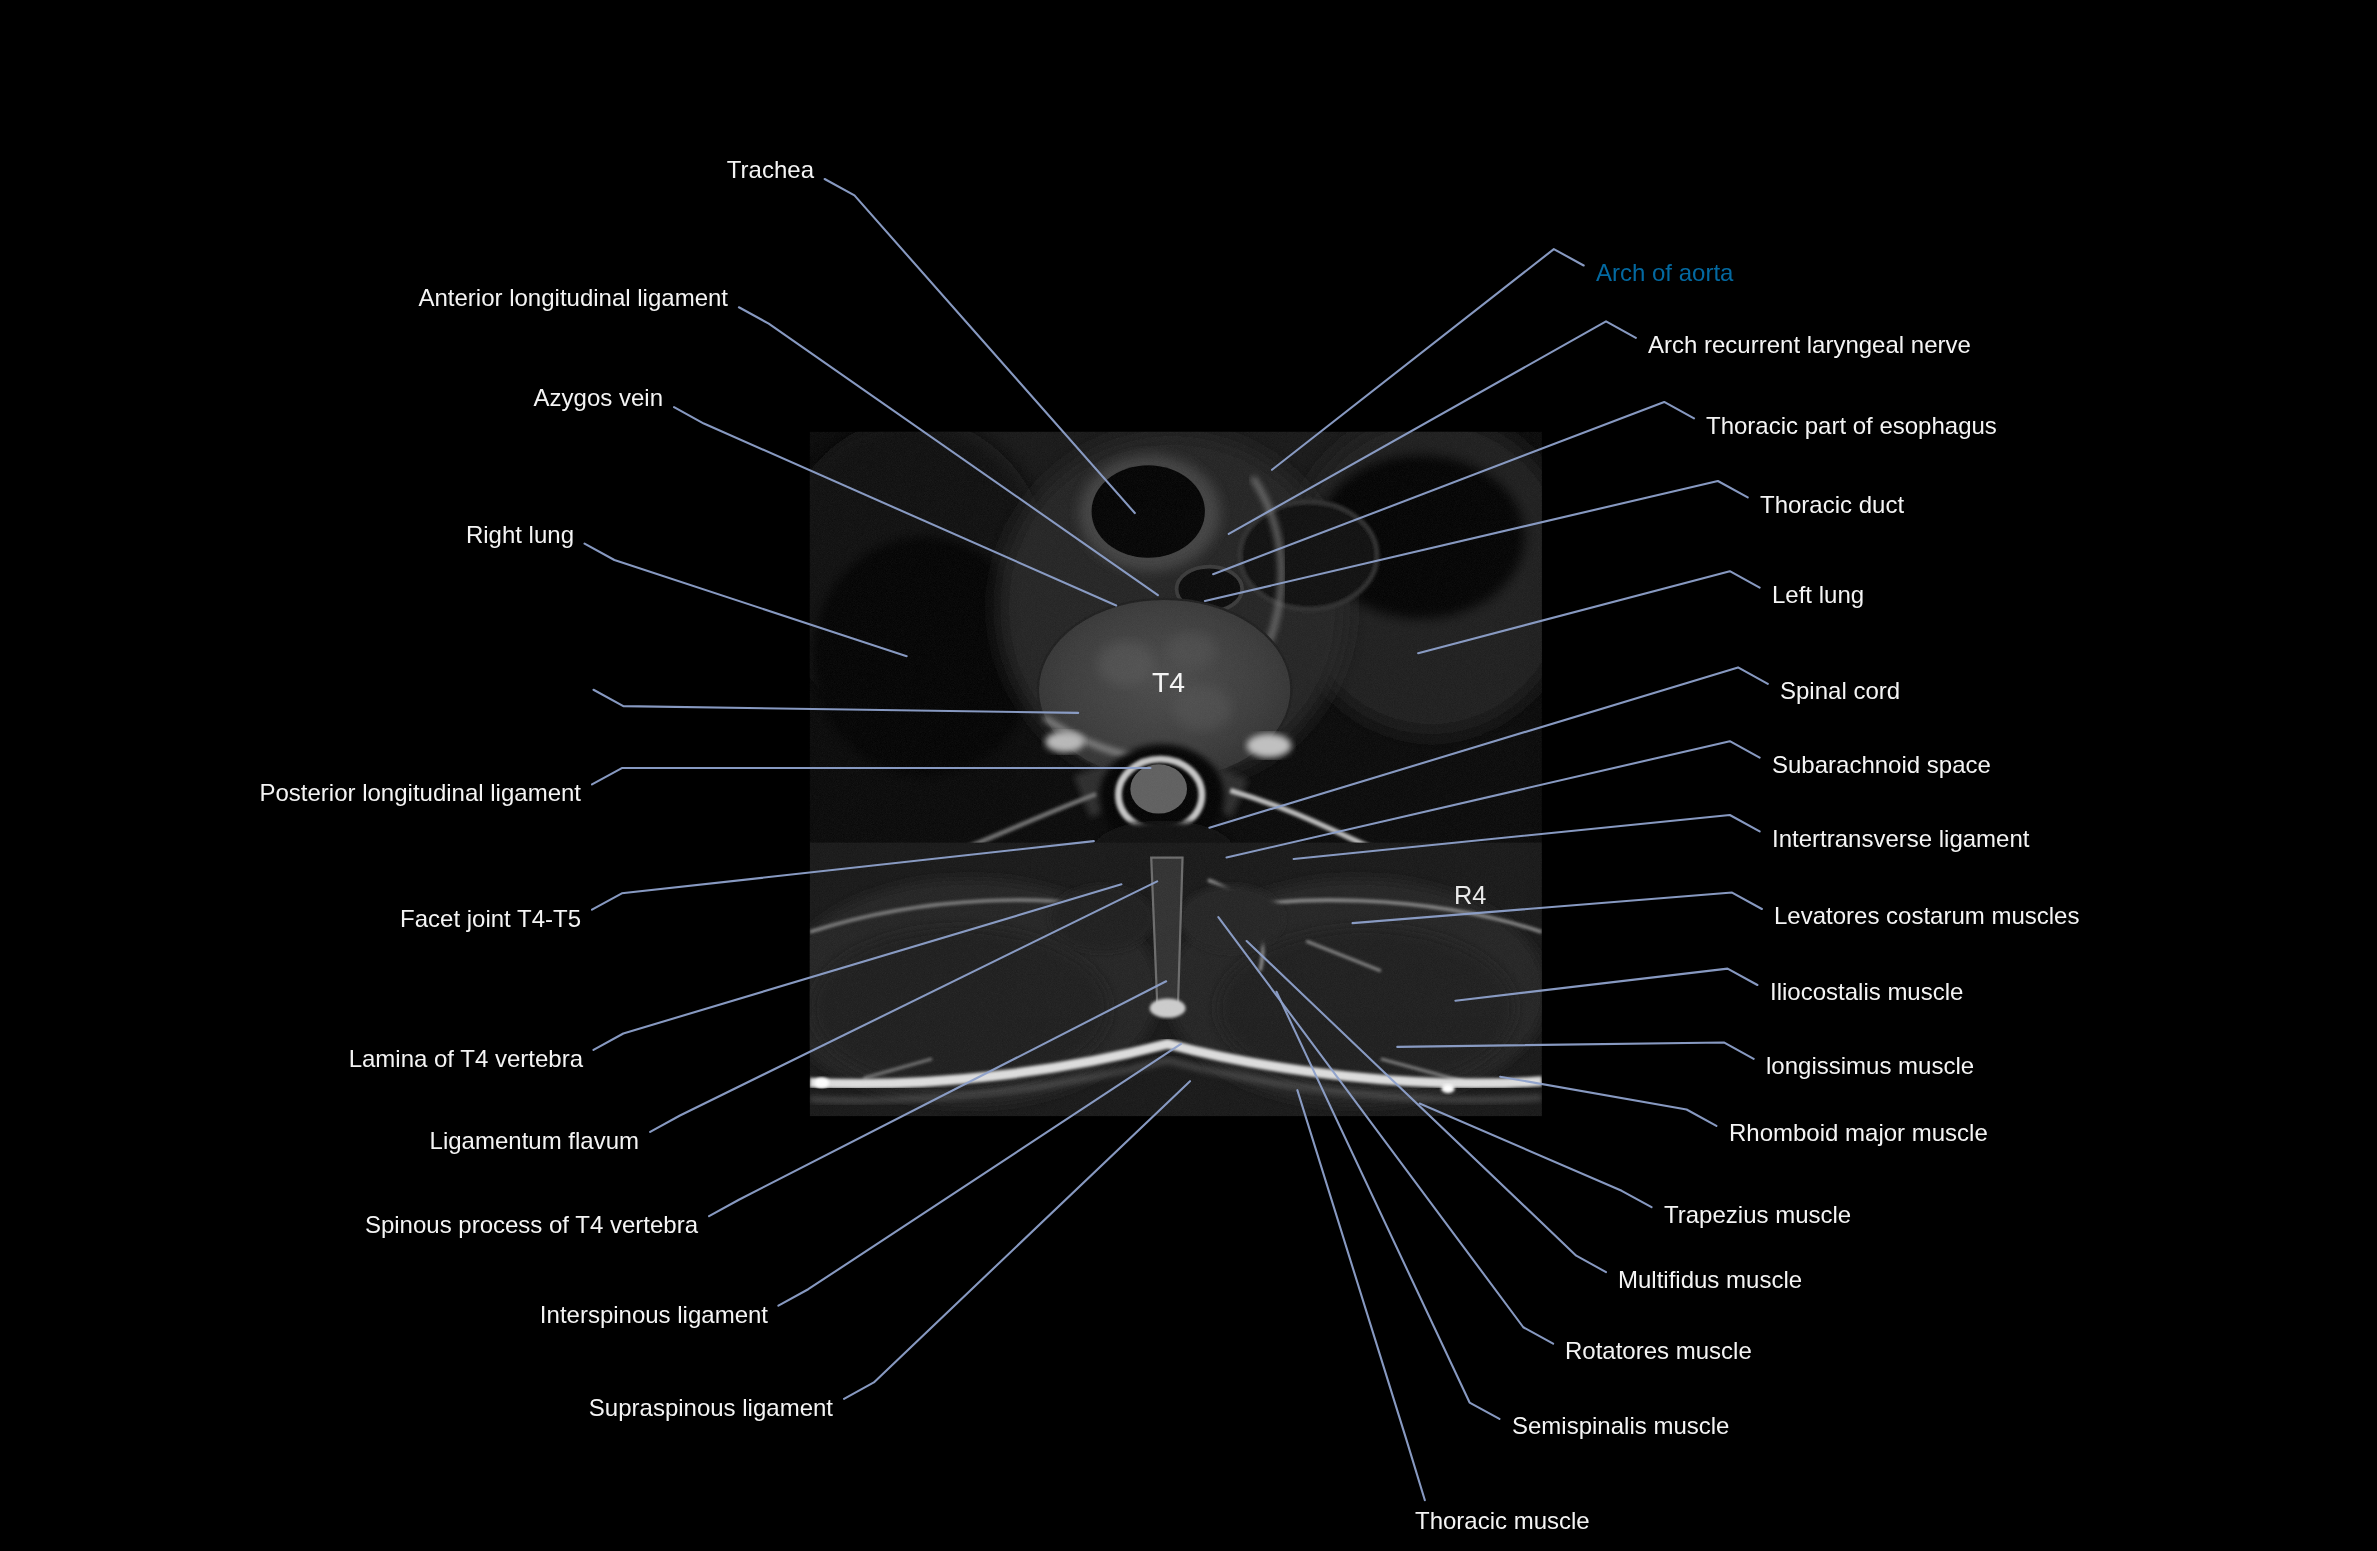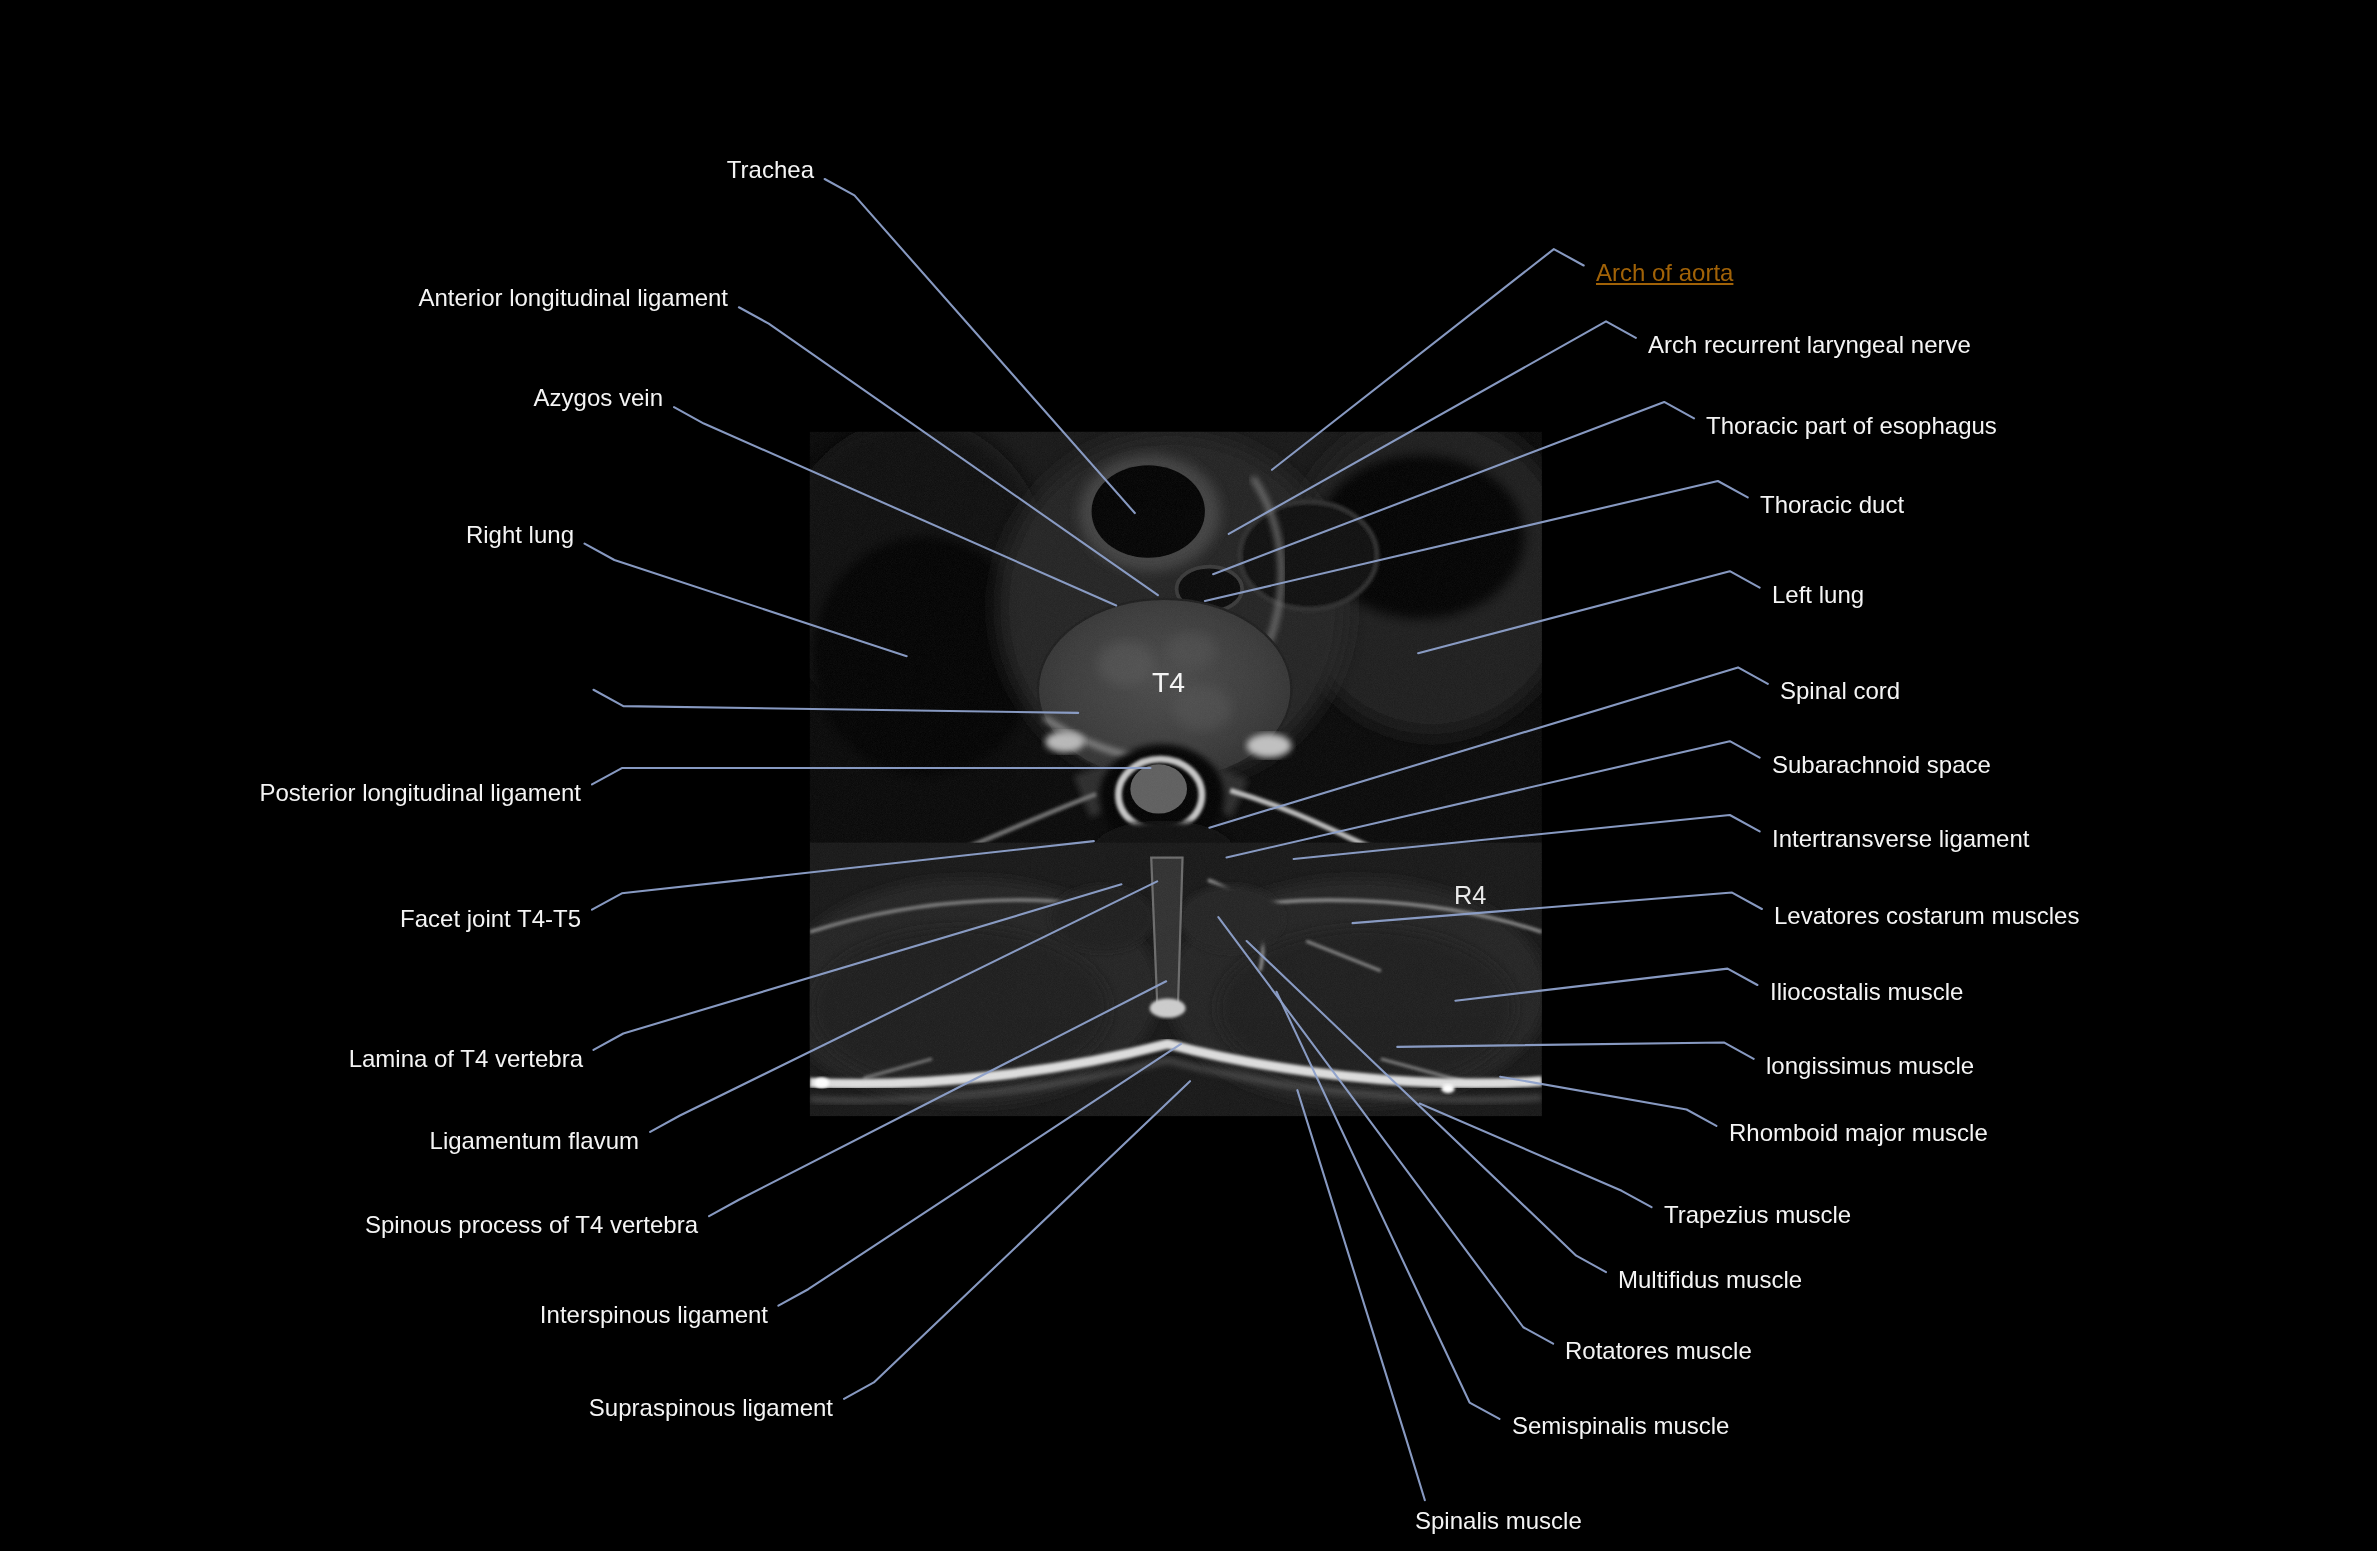--- a/index.html
+++ b/index.html
@@ -142,22 +142,22 @@
     <div class="label" style="color: rgb(244, 244, 244); right: 1649px; top: 278px;">Anterior longitudinal ligament</div>
     <div class="label" style="color: rgb(244, 244, 244); right: 1714px; top: 378px;">Azygos vein</div>
     <div class="label" style="color: rgb(244, 244, 244); right: 1803px; top: 515px; margin-left: 35px;">Right lung</div>
     <div class="label" style="color: rgb(244, 244, 244); right: 1796px; top: 773px;">Posterior longitudinal ligament</div>
     <div class="label" style="color: rgb(244, 244, 244); right: 1796px; top: 899px; margin-left: 12px;">Facet joint T4-T5</div>
     <div class="label" style="color: rgb(244, 244, 244); right: 1794px; top: 1039px;">Lamina of T4 vertebra</div>
     <div class="label" style="color: rgb(244, 244, 244); right: 1738px; top: 1121px;">Ligamentum flavum</div>
     <div class="label" style="color: rgb(244, 244, 244); right: 1679px; top: 1205px;">Spinous process of T4 vertebra</div>
     <div class="label" style="color: rgb(244, 244, 244); right: 1609px; top: 1295px;">Interspinous ligament</div>
     <div class="label" style="color: rgb(244, 244, 244); right: 1544px; top: 1388px;">Supraspinous ligament</div>
-    <div class="label" style="color: rgb(244, 244, 244); left: 1415px; top: 1501px;">Spinalis muscle</div>
-    <div class="label" style="color: #a16207; left: 1596px; top: 253px; text-decoration: underline;">Arch of aorta</div>
+    <div class="label" style="color: rgb(244, 244, 244); left: 1415px; top: 1501px;">Thoracic muscle</div>
+    <div class="label" style="color: #0369a1; left: 1596px; top: 253px;">Arch of aorta</div>
     <div class="label" style="color: rgb(244, 244, 244); left: 1648px; top: 325px;">Arch recurrent laryngeal nerve</div>
     <div class="label" style="color: rgb(244, 244, 244); left: 1706px; top: 406px;">Thoracic part of esophagus</div>
     <div class="label" style="color: rgb(244, 244, 244); left: 1760px; top: 485px;">Thoracic duct</div>
     <div class="label" style="color: rgb(244, 244, 244); left: 1772px; top: 575px;">Left lung</div>
     <div class="label" style="color: rgb(244, 244, 244); left: 1780px; top: 671px;">Spinal cord</div>
     <div class="label" style="color: rgb(244, 244, 244); left: 1772px; top: 745px;">Subarachnoid space</div>
     <div class="label" style="color: rgb(244, 244, 244); left: 1772px; top: 819px;">Intertransverse ligament</div>
     <div class="label" style="color: rgb(244, 244, 244); left: 1774px; top: 896px;">Levatores costarum muscles</div>
     <div class="label" style="color: rgb(244, 244, 244); left: 1770px; top: 972px;">Iliocostalis muscle</div>
     <div class="label" style="color: rgb(244, 244, 244); left: 1766px; top: 1046px;">longissimus muscle</div>

